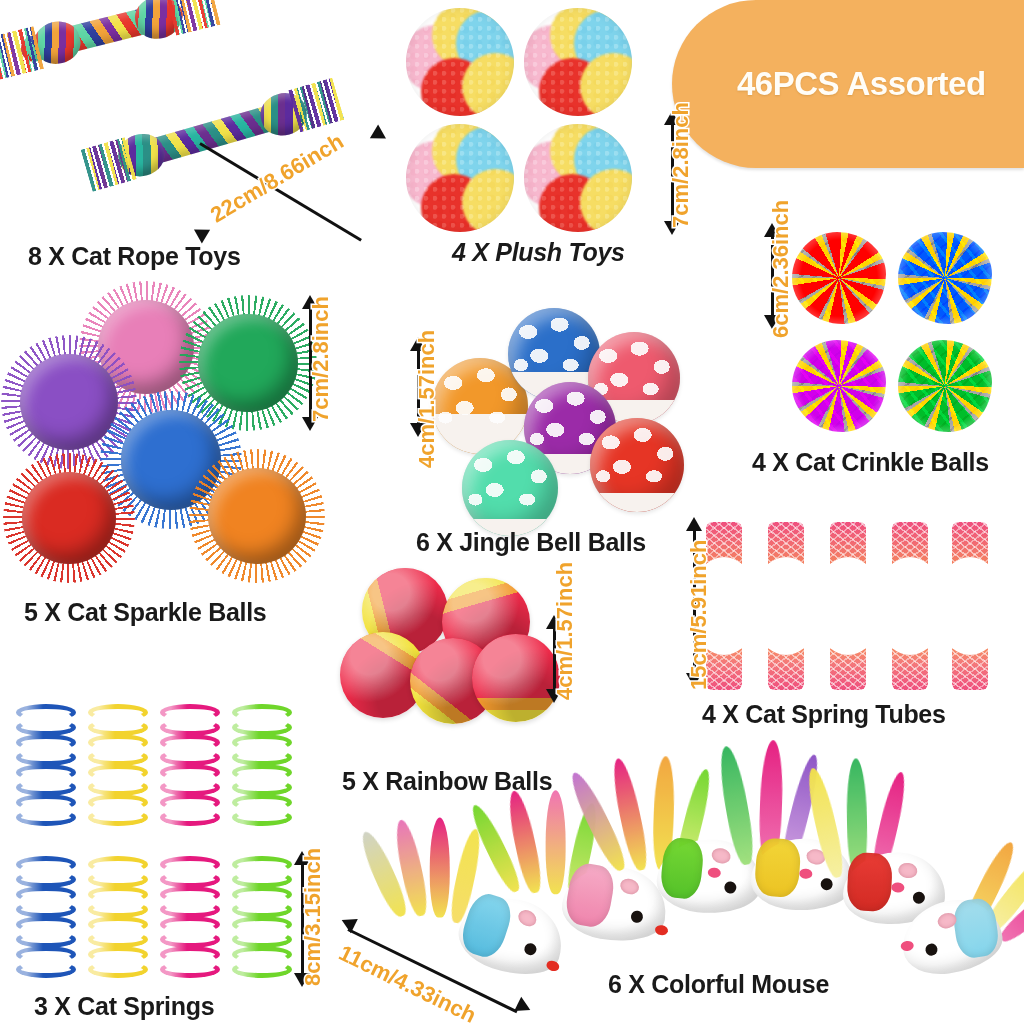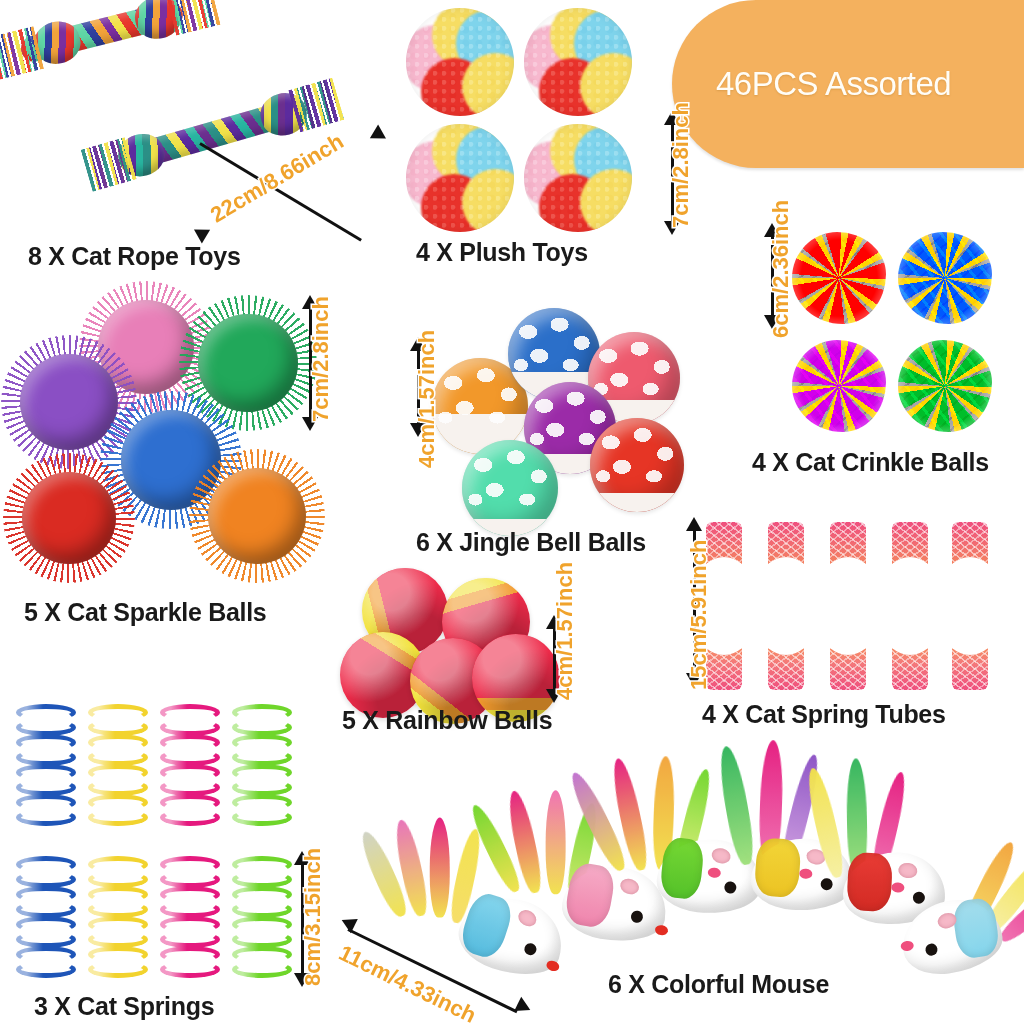--- a/index.html
+++ b/index.html
@@ -43,24 +43,25 @@
     position:absolute;right:0;top:0;width:352px;height:168px;
     background:#F4B15E;
     border-radius:0 0 0 0;
     border-top-left-radius:176px;
     border-bottom-left-radius:176px;
     box-shadow:0 2px 3px rgba(0,0,0,.12);
     display:flex;flex-direction:column;justify-content:center;align-items:flex-start;
     padding-left:44px;box-sizing:border-box;
   }
   .banner .bl{
-    color:#fffdf7;font-weight:normal;font-size:33px;line-height:48px;
+    color:#fffdf7;font-weight:bold;font-size:33px;line-height:48px;
     letter-spacing:-0.5px;white-space:nowrap;
     text-shadow:0 1px 2px rgba(150,100,20,.25);
     font-family:"Liberation Sans",sans-serif;
+    margin-left:21px;
   }
 
   
   .rope{position:absolute;height:34px;border-radius:17px;}
   .ropeBody{
     position:absolute;height:26px;border-radius:13px;top:4px;
     background:repeating-linear-gradient(70deg,
       #e8362c 0 9px,#5fd6a5 9px 18px,#2f3f9e 18px 26px,#f2a33a 26px 35px,
       #7b2fa0 35px 43px,#f2e24a 43px 52px);
     box-shadow:inset 0 -5px 8px rgba(0,0,0,.22), inset 0 4px 6px rgba(255,255,255,.25);
@@ -262,21 +263,21 @@
         <div class="pomEdge"></div>
     </div>
 
     <div class="abs" style="left:666px;top:122px;">
       <div class="vline" style="left:5px;top:0;height:102px;"></div>
       <div class="arrowU" style="left:-2px;top:-11px;"></div>
       <div class="arrowD" style="left:-2px;top:99px;"></div>
     </div>
     <div class="dim" style="left:668px;top:228px;transform:rotate(-90deg);transform-origin:left top;">7cm/2.8inch</div>
 
-    <div class="cap" style="left:416px;top:238px;">4 X Plush Toys</div>
+    <div class="cap" style="left:452px;top:238px;font-style:italic;">4 X Plush Toys</div>
   </div>
 
   <div>
     <div class="crink" style="left:792px;top:232px;width:94px;height:92px;color:#d21e1e;">
       <div class="crinkMask">
           <div class="crinkFoil"></div>
           <div class="crinkShine"></div>
         </div>
     </div>
     <div class="crink" style="left:898px;top:232px;width:94px;height:92px;color:#1c5fc4;">
@@ -434,21 +435,21 @@
         <div class="rbowGloss"></div>
     </div>
 
     <div class="abs" style="left:548px;top:626px;">
       <div class="vline" style="left:5px;top:0;height:66px;"></div>
       <div class="arrowU" style="left:-2px;top:-11px;"></div>
       <div class="arrowD" style="left:-2px;top:63px;"></div>
     </div>
     <div class="dim" style="left:552px;top:700px;transform:rotate(-90deg);transform-origin:left top;">4cm/1.57inch</div>
 
-    <div class="cap" style="left:342px;top:706px;">5 X Rainbow Balls</div>
+    <div class="cap" style="left:342px;top:767px;">5 X Rainbow Balls</div>
   </div>
 
   <div>
 
     <div class="coil" style="left:16px;top:704px;width:60px;height:130px;color:#1e55b8;">
       <i style="top:0"></i>
         <i class="b" style="top:15px"></i>
         <i style="top:30px"></i>
         <i class="b" style="top:45px"></i>
       <i style="top:60px"></i>

